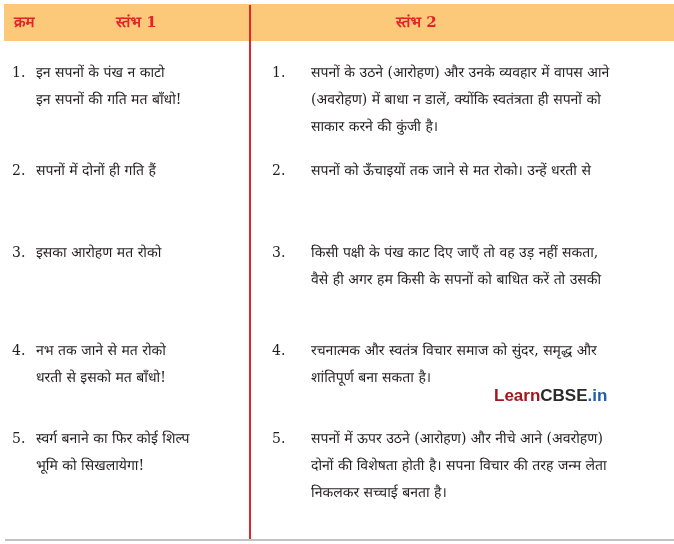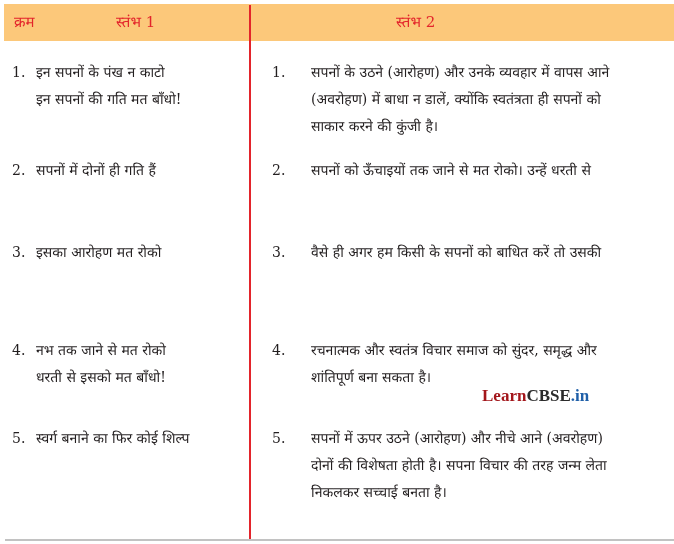--- a/index.html
+++ b/index.html
@@ -1,32 +1,32 @@
 <!DOCTYPE html>
 <html><head>
   <meta charset="utf-8">
   <style>
     html, body { margin: 0; padding: 0; background: #ffffff; }
     body { width: 674px; height: 544px; position: relative; overflow: hidden;
            font-family: "DejaVu Serif", "Liberation Serif", serif; color: #231f20; }
     .header { position: absolute; left: 4px; top: 4px; width: 670px; height: 37px; background: #fcc87a; }
-    .hdr { position: absolute; top: 8px; color: #e3242b; font-weight: normal; font-size: 15px; line-height: 20px; white-space: nowrap; }
+    .hdr { position: absolute; top: 8px; color: #e3242b; font-weight: bold; font-size: 15px; line-height: 20px; white-space: nowrap; }
     .hdr-kram { left: 10px; }
     .hdr-c1 { left: 112px; }
     .hdr-c2 { left: 392px; }
     .divider { position: absolute; left: 249px; top: 5px; width: 1.5px; height: 536px; background: #e3242b; }
     .bottom-rule { position: absolute; left: 5px; top: 539px; width: 669px; height: 2px; background: #c2c2c2; }
     .item { position: absolute; font-size: 14px; line-height: 27px; }
     .num { position: absolute; top: 0; white-space: nowrap; }
     .left .num { left: 0; }
     .left .txt { position: absolute; left: 24px; top: 0; white-space: nowrap; }
     .right .num { left: 0; }
     .right .txt { position: absolute; left: 39px; top: 0; width: 344px; text-align: justify; }
     .line { display: block; }
-    .watermark { position: absolute; left: 482px; top: 385px; font-family: Liberation Serif, serif; font-weight: bold; font-size: 17px; line-height: 22px; white-space: nowrap; text-align: right; }
+    .watermark { position: absolute; left: 494px; top: 385px; font-family: Liberation Sans, sans-serif; font-weight: bold; font-size: 17px; line-height: 22px; white-space: nowrap; text-align: right; }
     .wm-learn { color: #a3161b; }
     .wm-cbse { color: #2b2b2b; }
     .wm-in { color: #1f5fa8; }
   </style>
 </head>
 <body>
 
 <div class="header">
   <span class="hdr hdr-kram">क्रम</span>
   <span class="hdr hdr-c1">स्तंभ 1</span>
@@ -66,20 +66,21 @@
 
 <div class="item left" style="left:12px; top:239px;">
   <span class="num">3.</span>
   <div class="txt">
     <span class="line">इसका आरोहण मत रोको</span>
   </div>
 </div>
 <div class="item right" style="left:272px; top:239px;">
   <span class="num">3.</span>
   <div class="txt">
+    <span class="line">किसी पक्षी के पंख काट दिए जाएँ तो वह उड़ नहीं सकता,</span>
     <span class="line">वैसे ही अगर हम किसी के सपनों को बाधित करें तो उसकी</span>
   </div>
 </div>
 
 <div class="item left" style="left:12px; top:337px;">
   <span class="num">4.</span>
   <div class="txt">
     <span class="line">नभ तक जाने से मत रोको</span>
     <span class="line">धरती से इसको मत बाँधो!</span>
   </div>
@@ -93,20 +94,21 @@
 </div>
 
 <div class="watermark">
   <span class="wm-learn">Learn</span><span class="wm-cbse">CBSE</span><span class="wm-in">.in</span>
 </div>
 
 <div class="item left" style="left:12px; top:425px;">
   <span class="num">5.</span>
   <div class="txt">
     <span class="line">स्वर्ग बनाने का फिर कोई शिल्प</span>
+    <span class="line">भूमि को सिखलायेगा!</span>
   </div>
 </div>
 <div class="item right" style="left:272px; top:425px;">
   <span class="num">5.</span>
   <div class="txt">
     <span class="line">सपनों में ऊपर उठने (आरोहण) और नीचे आने (अवरोहण)</span>
     <span class="line">दोनों की विशेषता होती है। सपना विचार की तरह जन्म लेता</span>
     <span class="line">निकलकर सच्चाई बनता है।</span>
   </div>
 </div>

